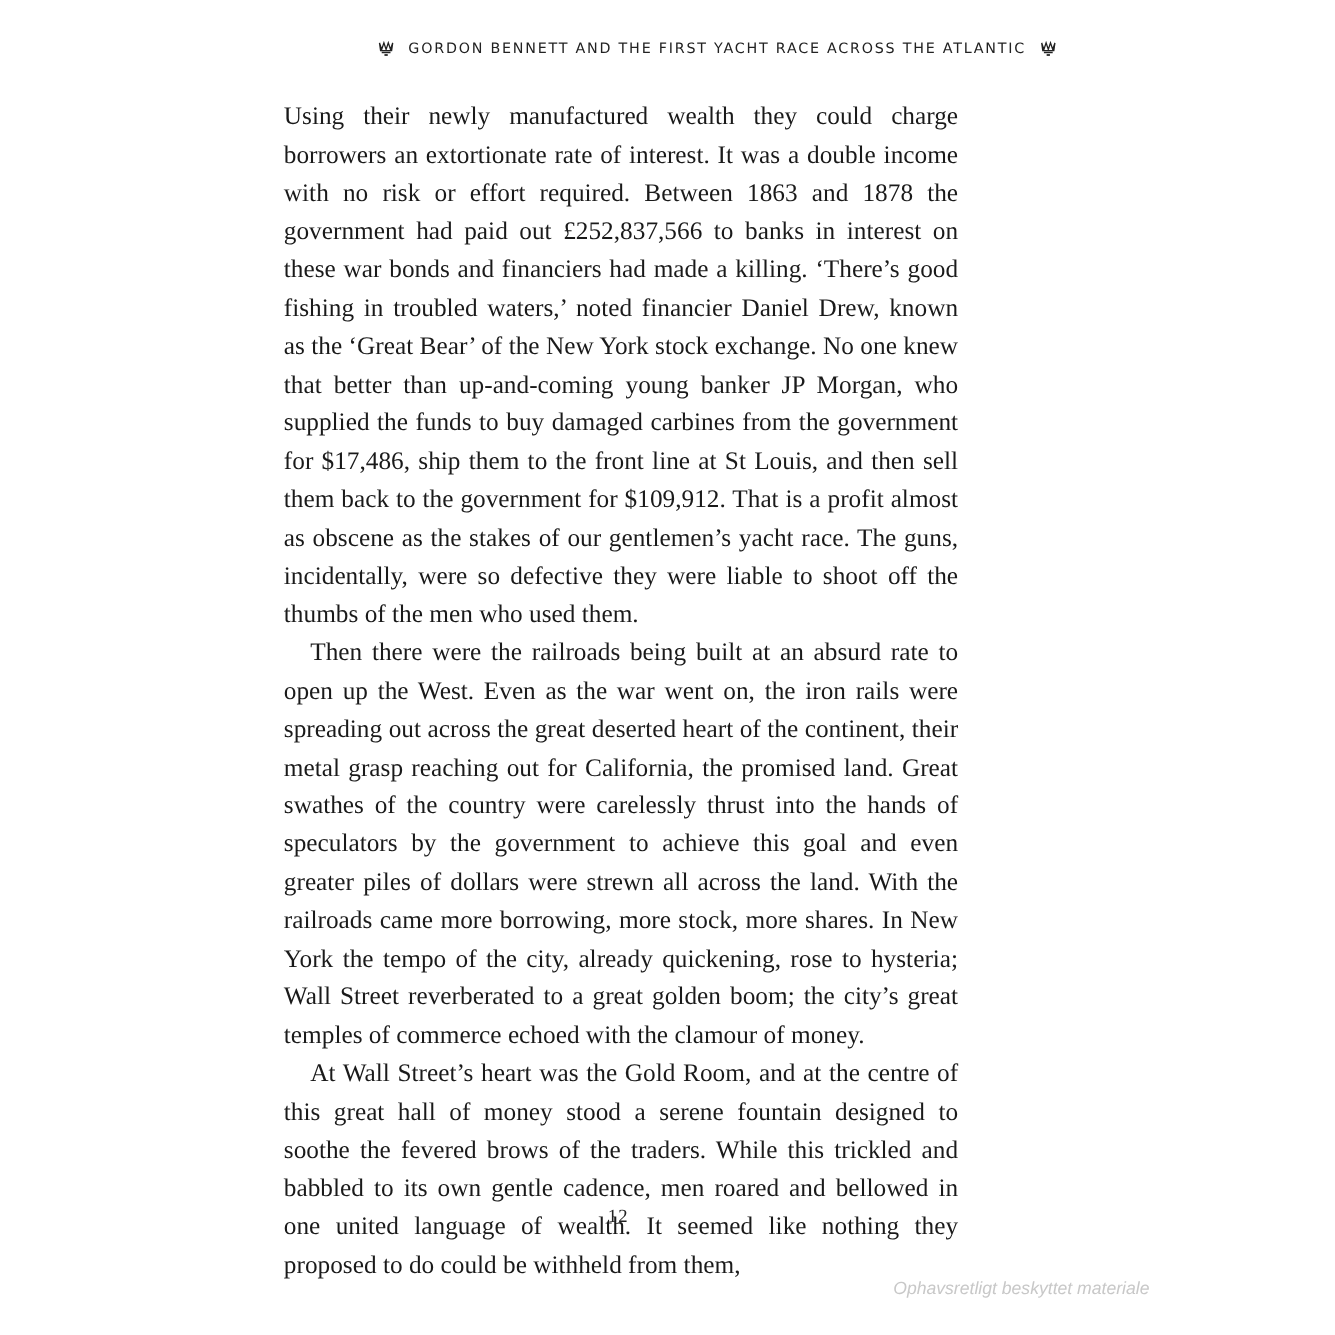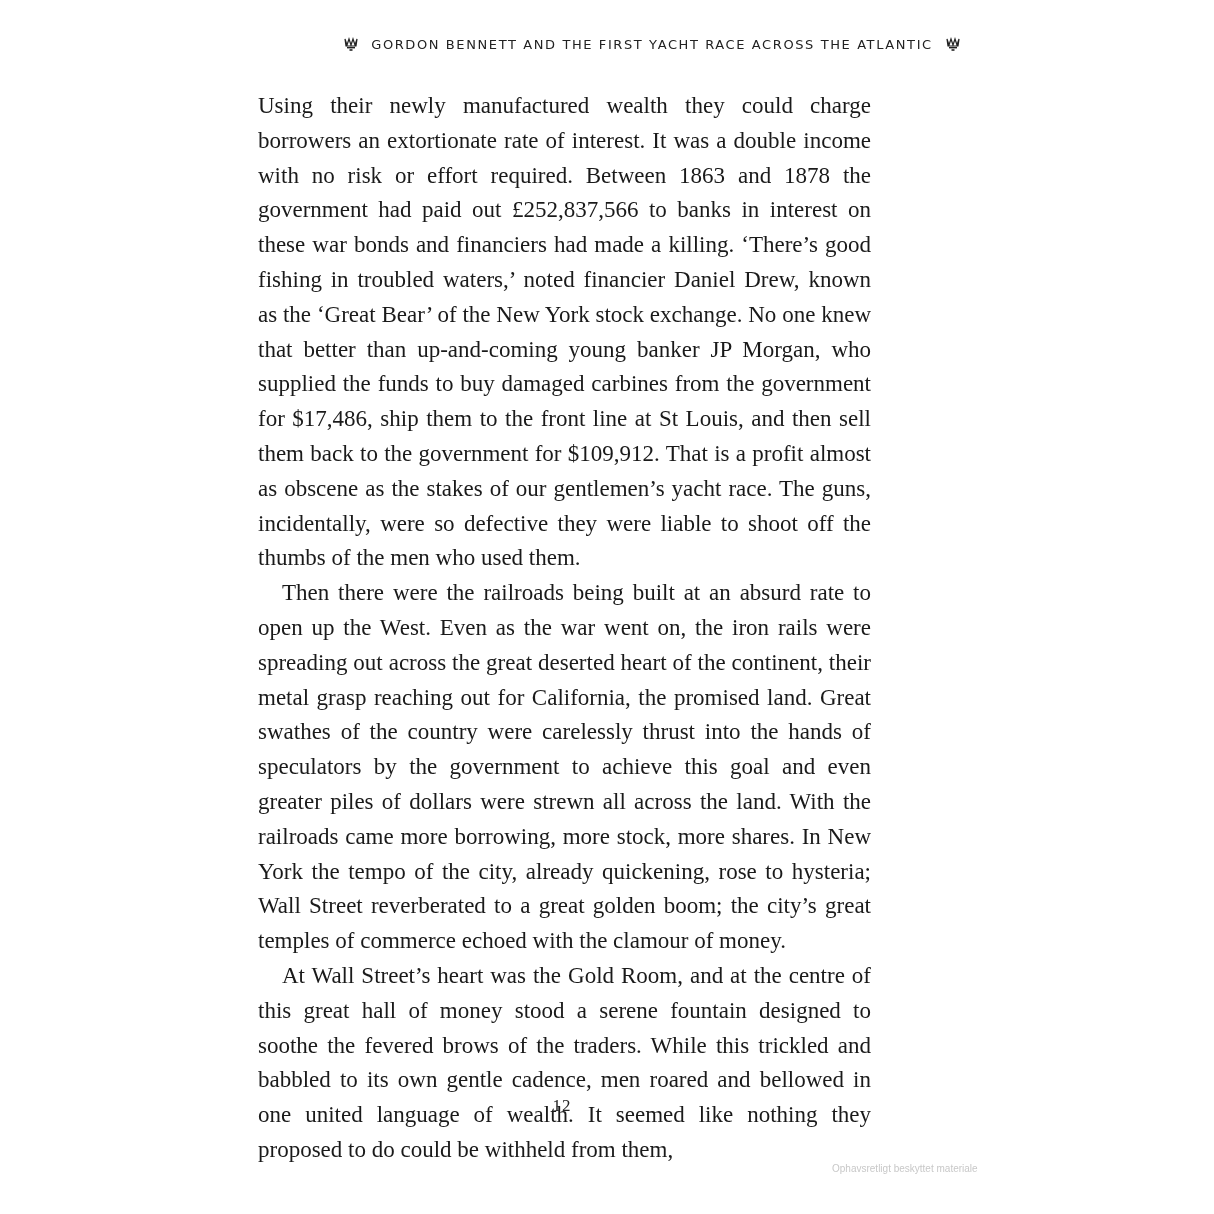--- a/index.html
+++ b/index.html
@@ -22,22 +22,22 @@
       text-align: justify;
     }
     .body-text p { margin: 0; }
     .body-text p.indent { text-indent: 24px; }
     .folio {
       position: absolute; top: 1096px; left: 0; width: 1124px; text-align: center;
       font-family: "Liberation Serif", serif; font-size: 17px; color: #222;
       letter-spacing: 1px;
     }
     .watermark {
-      position: absolute; top: 1163px; left: 832px;
-      font-family: "Liberation Sans", sans-serif; font-size: 10px; color: #c8c8c8;
+      position: absolute; top: 1163px; left: 812px;
+      font-family: "Liberation Sans", sans-serif; font-size: 16px; color: #c8c8c8; font-style: italic;
     }
   </style>
 </head>
 <body>
 
 <div class="page">
   <div class="running-head">
     <div class="wrap">
       <svg class="crown" viewBox="0 0 16 16">
         <path d="M2 3 L4 9 L6 3 L8 9 L10 3 L12 9 L14 3 L13 10 L3 10 Z" fill="none" stroke="#222" stroke-width="1.2"></path>

